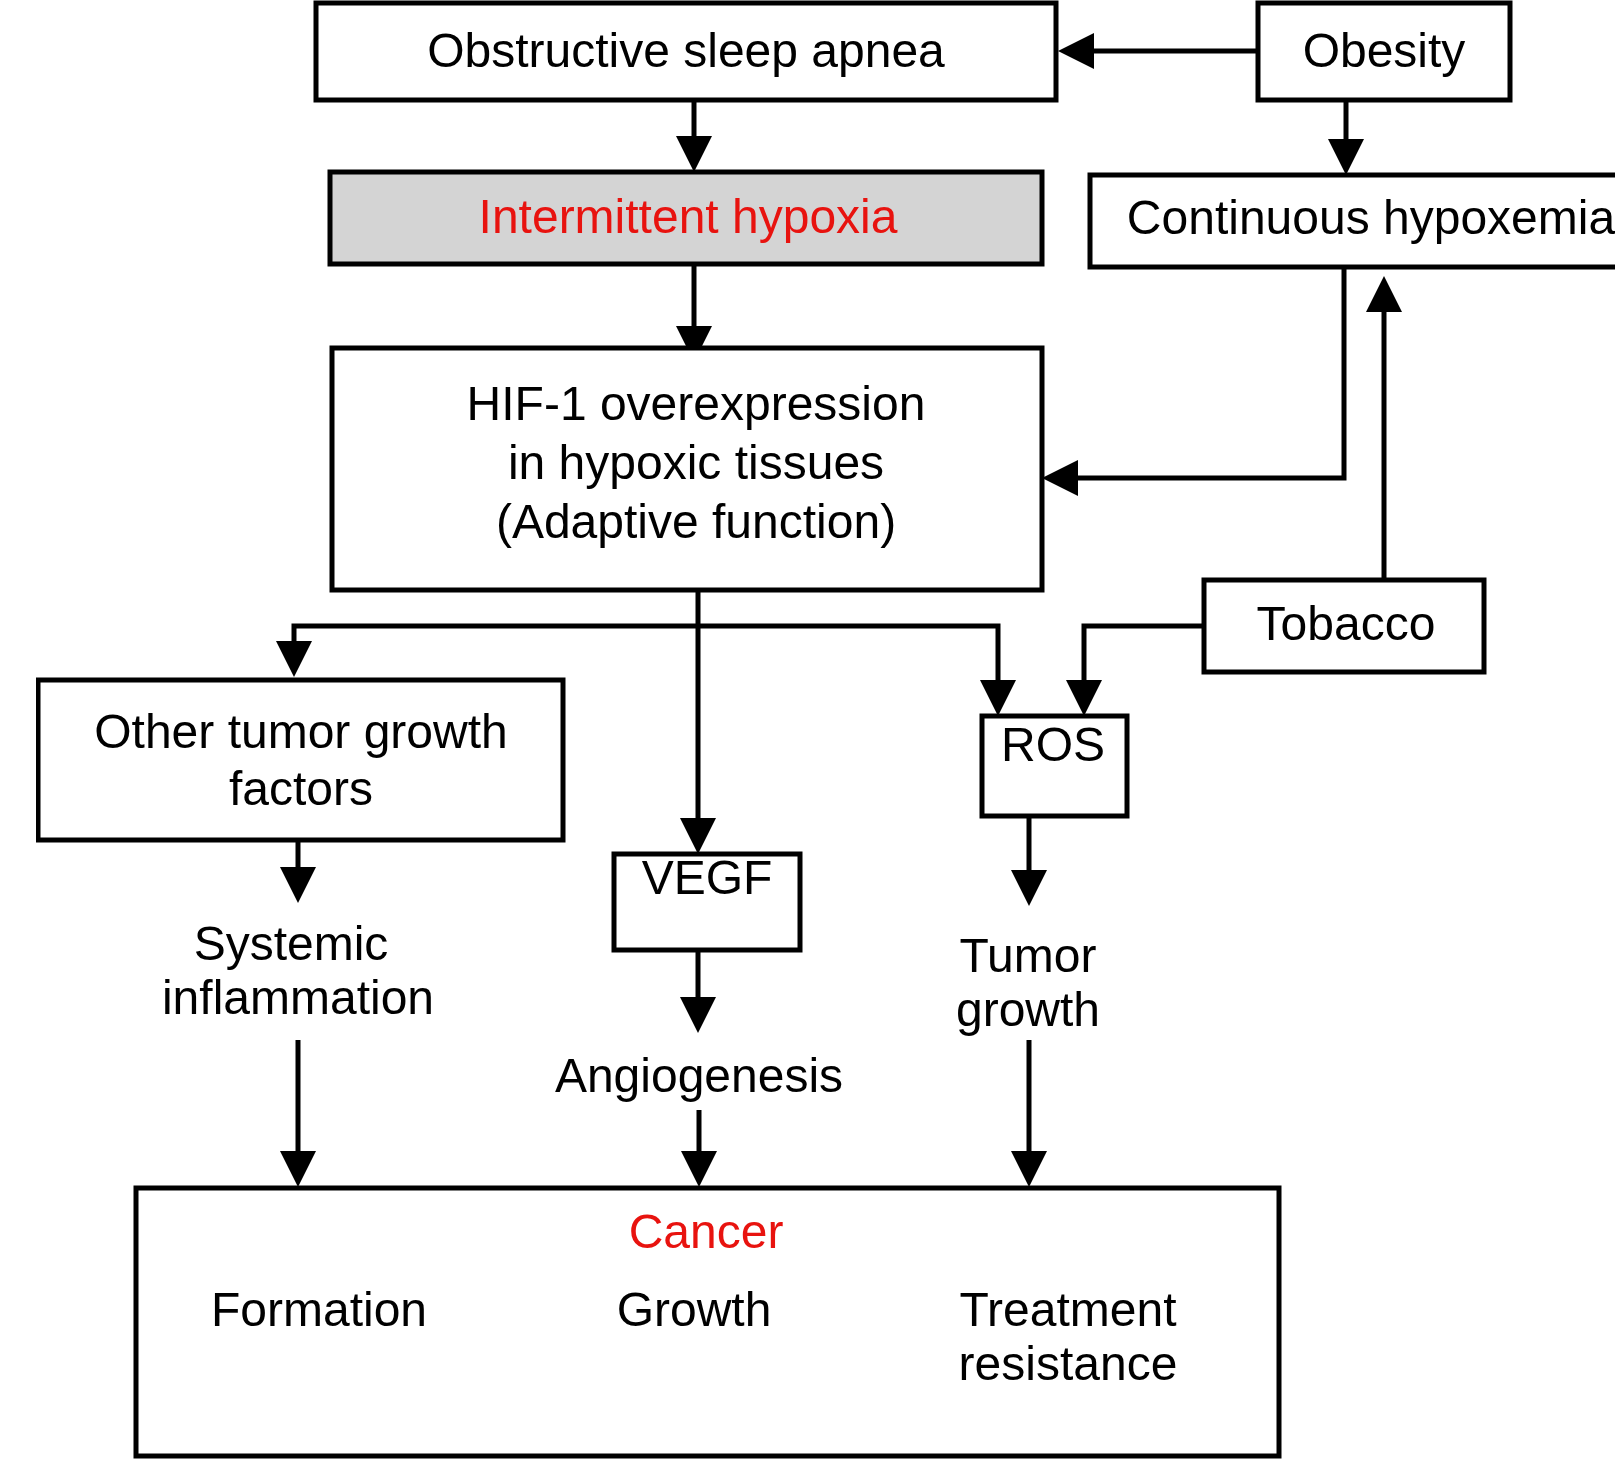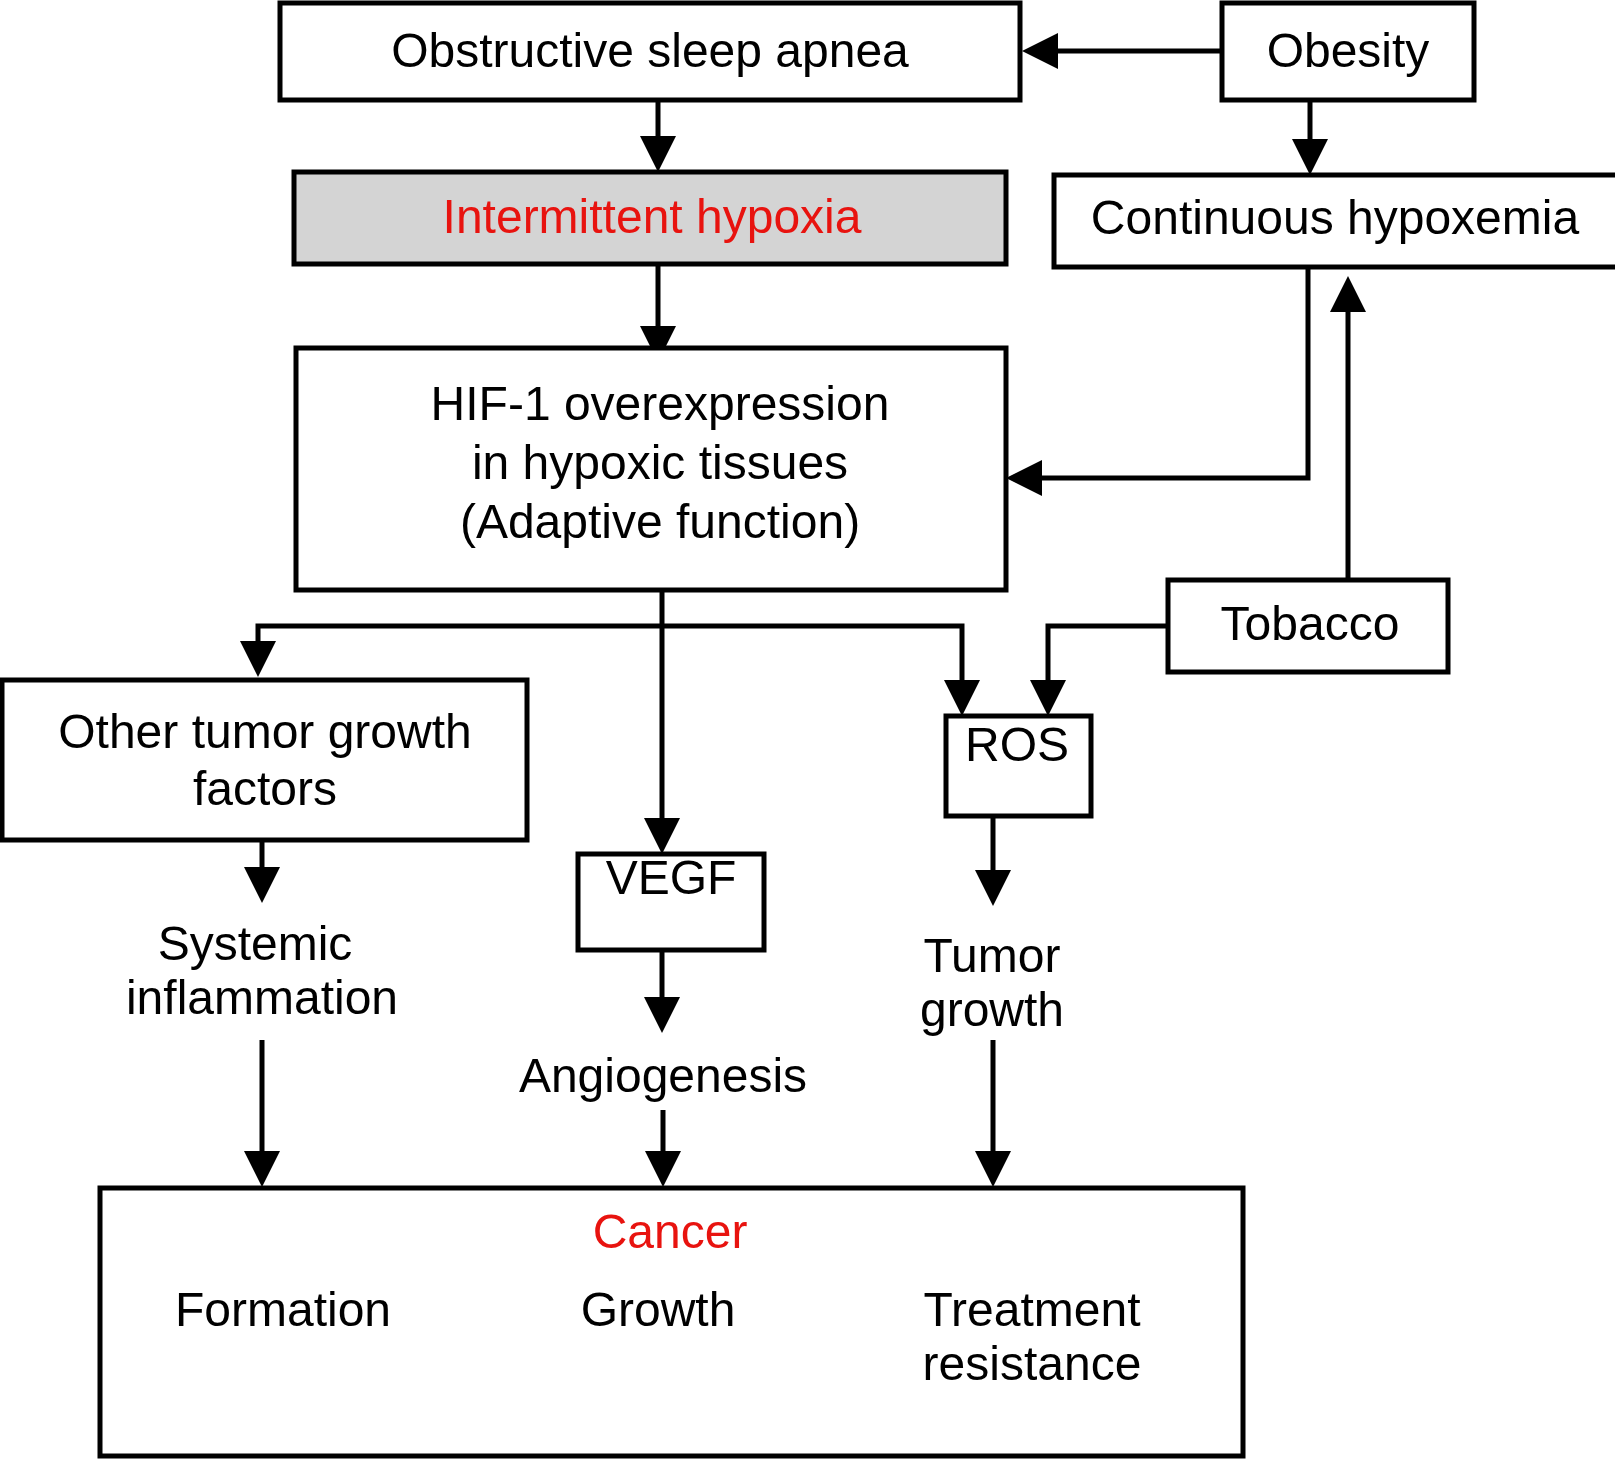--- a/index.html
+++ b/index.html
@@ -6,20 +6,21 @@
     margin: 0;
     padding: 0;
     background: #ffffff;
   }
   #diagram-root {
     position: relative;
     width: 1356px;
     height: 1460px;
     background: #ffffff;
     font-family: "Liberation Sans", sans-serif;
+    padding-left: 36px;
   }
   svg#flow {
     display: block;
     width: 1615px;
     height: 1460px;
   }
   .node-box {
     fill: #ffffff;
     stroke: #000000;
     stroke-width: 5;

